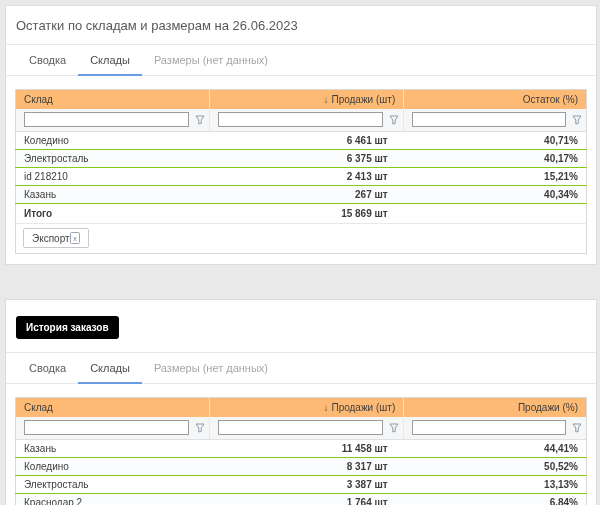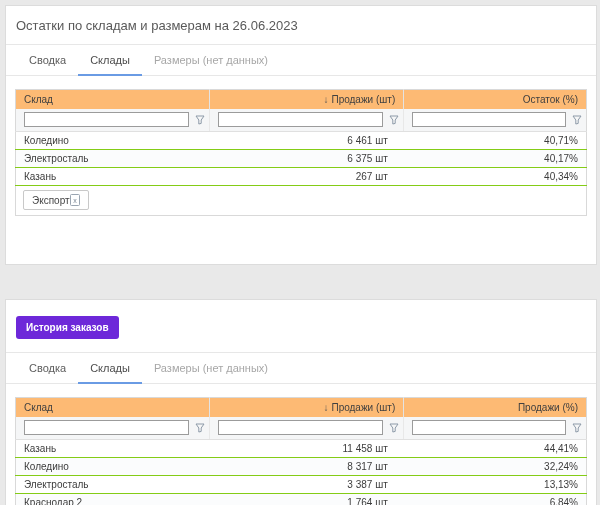--- a/index.html
+++ b/index.html
@@ -17,21 +17,21 @@
   .card-stock { margin-top:5px; height:260px; }
   .card-sales { margin-top:34px; height:240px; }
 
   .title-row {
     display:flex; align-items:center; justify-content:space-between;
     padding:12px 2px 11px 10px;
   }
   .card-sales .title-row { padding:16px 10px 13px 10px; }
   .section-title { font-size:13px; color:#595959; }
   .history-btn {
-    background:#6d28d9; color:#fff; font-weight:bold; font-size:10px;
+    background:#000000; color:#fff; font-weight:bold; font-size:10px;
     border:none; border-radius:3px; padding:6px 10px; cursor:pointer;
     font-family:"Liberation Sans", sans-serif;
   }
   .divider { border-top:1px solid #e7e7e7; }
 
   .tabs { display:flex; padding-left:11px; border-bottom:1px solid #e7e7e7; }
   .tab {
     font-size:11px; color:#5c5c5c; padding:9px 12px 8px 12px;
     border-bottom:2px solid transparent; margin-bottom:-1px; cursor:pointer;
     white-space:nowrap;
@@ -65,21 +65,21 @@
     flex:1; height:15px; border:1px solid #9b9b9b; background:#fff;
     font-size:10px; padding:0 3px; min-width:0;
     font-family:"Liberation Sans", sans-serif;
   }
   .funnel { flex:0 0 auto; display:block; cursor:pointer; }
 
   td.cell {
     height:18px; padding:0 8px; border-bottom:1px solid #84cc16;
     color:#3c3c3c; overflow:hidden; white-space:nowrap;
   }
-  td.cell.num { text-align:right; }
+  td.cell.num { text-align:right;font-weight:bold; }
   td.cell.qty { padding-right:16px; }
   tr.data-row:nth-child(even) td.cell { background:#fbfcfd; }
   tr.total-row td {
     font-weight:bold; height:20px; padding:0 8px;
     border-top:1px solid #c2c2c2; border-bottom:1px solid #e8e8e8;
   }
   tr.total-row td.num { text-align:right; padding-right:16px; }
   td.export-cell { padding:4px 7px 5px 7px; }
   .export-btn {
     display:inline-flex; align-items:center; 
@@ -165,29 +165,39 @@
             <td class="cell num qty">6 461 шт</td>
             <td class="cell num">40,71%</td>
           </tr>
 
           <tr class="data-row">
             <td class="cell">Электросталь</td>
             <td class="cell num qty">6 375 шт</td>
             <td class="cell num">40,17%</td>
           </tr>
 
+          <tr class="data-row">
+            <td class="cell">id 218210</td>
+            <td class="cell num qty">2 413 шт</td>
+            <td class="cell num">15,21%</td>
+          </tr>
 
 
           <tr class="data-row">
             <td class="cell">Казань</td>
             <td class="cell num qty">267 шт</td>
             <td class="cell num">40,34%</td>
           </tr>
         </tbody>
       <tbody>
+        <tr class="total-row">
+          <td>Итого</td>
+          <td class="num">15 869 шт</td>
+          <td class="num"></td>
+        </tr>
         <tr>
           <td class="export-cell" colspan="3">
             <button class="export-btn">
               <span>Экспорт</span>
               <svg width="10" height="12" viewBox="0 0 10 12">
                   <rect x="0.5" y="0.5" width="9" height="11" rx="1" fill="#fff" stroke="#9aa5b1"></rect>
                   <text x="5" y="9" font-size="7" fill="#7b8794" text-anchor="middle" font-family="Liberation Sans, sans-serif">x</text>
                 </svg>
             </button>
           </td>
@@ -268,21 +278,21 @@
 
           <tr class="data-row">
             <td class="cell">Казань</td>
             <td class="cell num qty">11 458 шт</td>
             <td class="cell num">44,41%</td>
           </tr>
 
           <tr class="data-row">
             <td class="cell">Коледино</td>
             <td class="cell num qty">8 317 шт</td>
-            <td class="cell num">32,24%</td>
+            <td class="cell num">50,52%</td>
           </tr>
 
           <tr class="data-row">
             <td class="cell">Электросталь</td>
             <td class="cell num qty">3 387 шт</td>
             <td class="cell num">13,13%</td>
           </tr>
 
           <tr class="data-row">
             <td class="cell">Краснодар 2</td>

